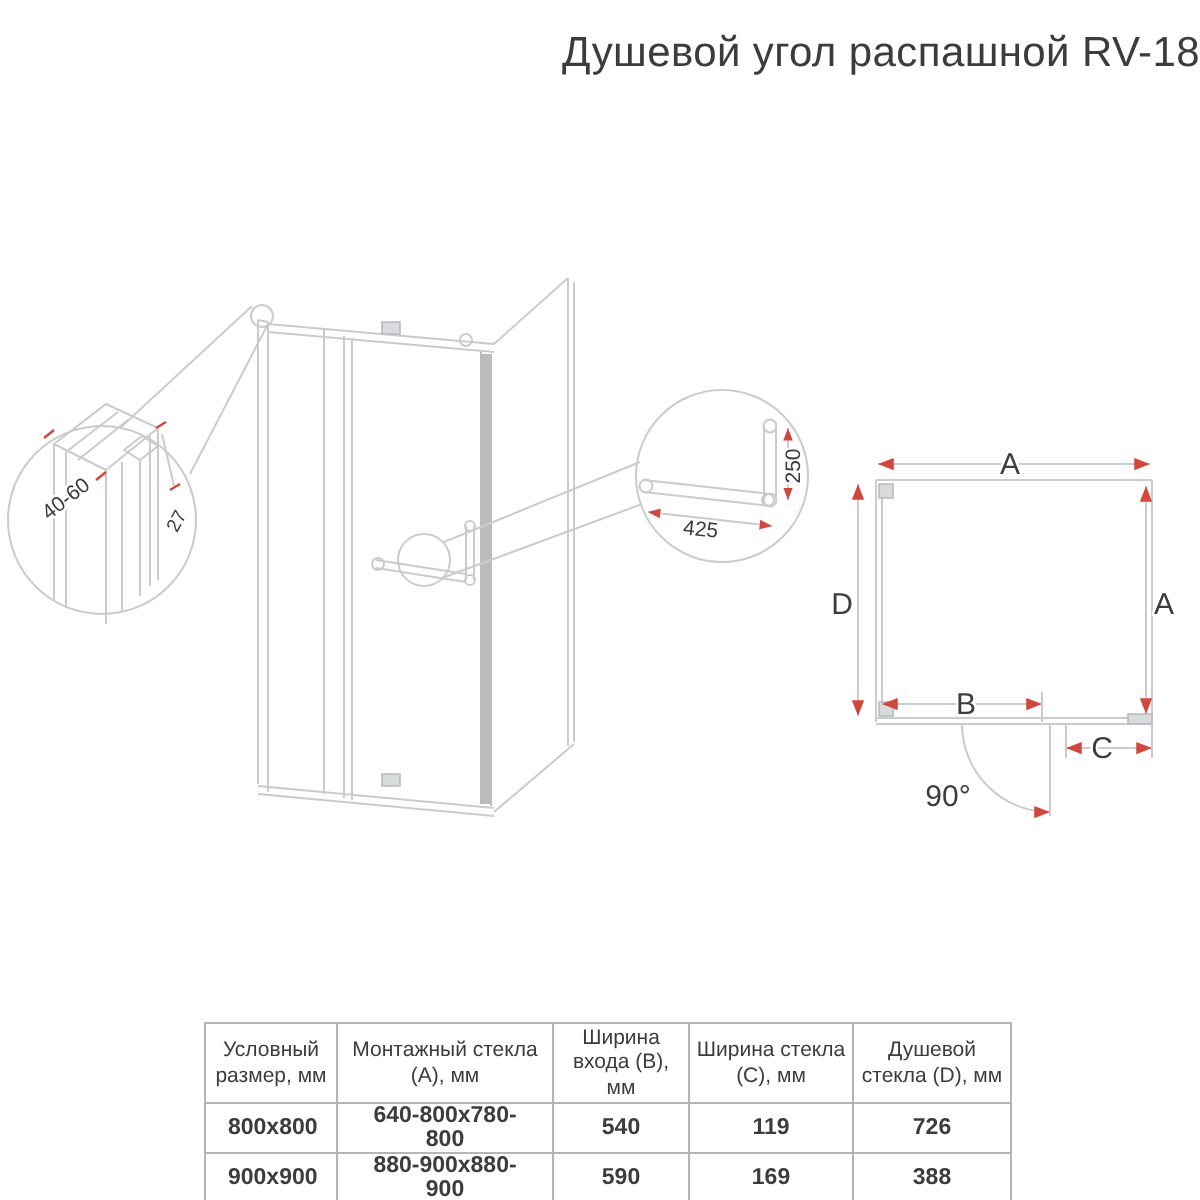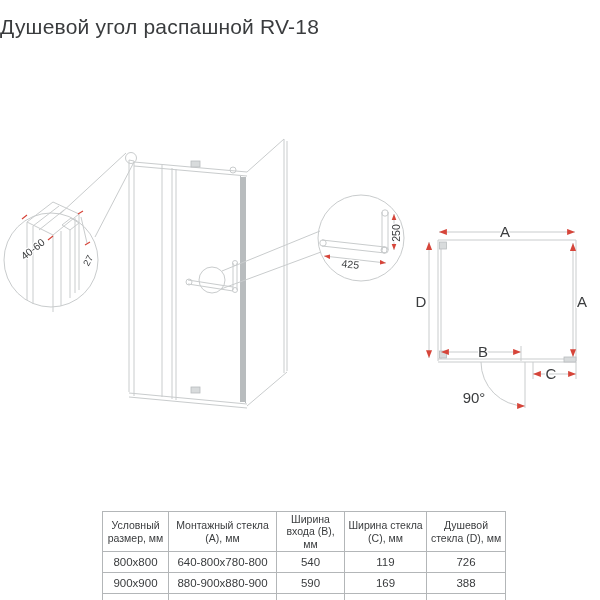--- a/index.html
+++ b/index.html
@@ -1,18 +1,18 @@
 <!DOCTYPE html>
 <html style="--red: #d6453a; --line: #c9cccd; --lineD: #b8bcbe; --face: #d8dbdc; --text: #3a3c3e;"><head>
 <meta charset="utf-8">
 <style>
   html,body{margin:0;padding:0;background:#fff;}
   .page{position:relative;width:600px;height:600px;background:#fff;overflow:hidden;
         font-family:"Liberation Sans",sans-serif;}
-  .title{position:absolute;top:13px;left:0;width:600px;text-align:left;
+  .title{position:absolute;top:13px;left:0;width:600px;text-align:right;
          font-size:21px;line-height:27px;color:var(--text);letter-spacing:.2px;}
   svg.drawing{position:absolute;top:0;left:0;}
   
   .ln{stroke:var(--line);stroke-width:1;fill:none;}
   .lnD{stroke:var(--lineD);stroke-width:1;fill:none;}
   .thick{stroke:var(--lineD);stroke-width:5;fill:none;}
   .face{fill:var(--face);stroke:var(--lineD);stroke-width:.8;}
   .redtick{stroke:var(--red);stroke-width:1.2;fill:none;}
   .arrow-fill{fill:var(--red);}
   
@@ -20,21 +20,21 @@
        paint-order:stroke;stroke:#fff;stroke-width:2.5px;stroke-linejoin:round;}
   .t15{font-size:15px;}
   .t11{font-size:10.5px;}
   .t10{font-size:9.5px;}
   
   table.spec{position:absolute;left:102px;top:511px;border-collapse:collapse;
              table-layout:fixed;width:403px;color:var(--text);}
   table.spec th,table.spec td{border:1px solid #b3b6b8;text-align:center;
              vertical-align:middle;font-weight:normal;overflow:hidden;}
   table.spec th{font-size:10.5px;line-height:1.18;height:27px;padding:1px 1px;}
-  table.spec td{font-size:11.5px;height:20px;padding:0 1px;}
+  table.spec td{font-size:11.5px;height:20px;padding:0 11px;font-weight:bold;}
 </style>
 </head>
 <body>
 
 <div class="page">
 
   <div class="title">
     <div>Душевой угол распашной RV-18</div>
   </div>
 

